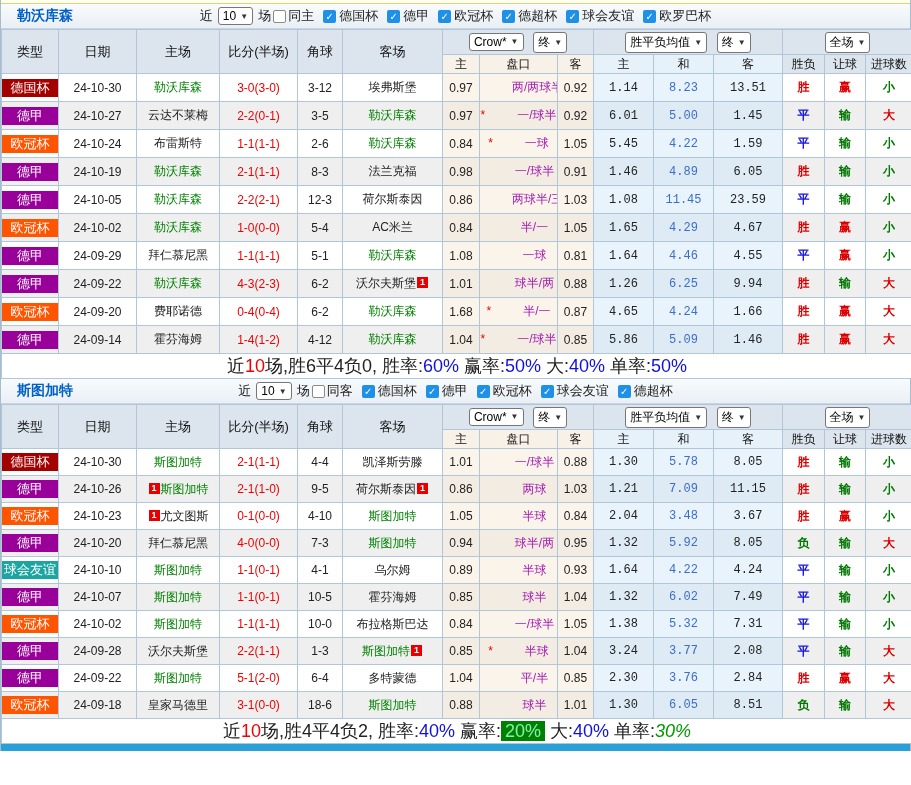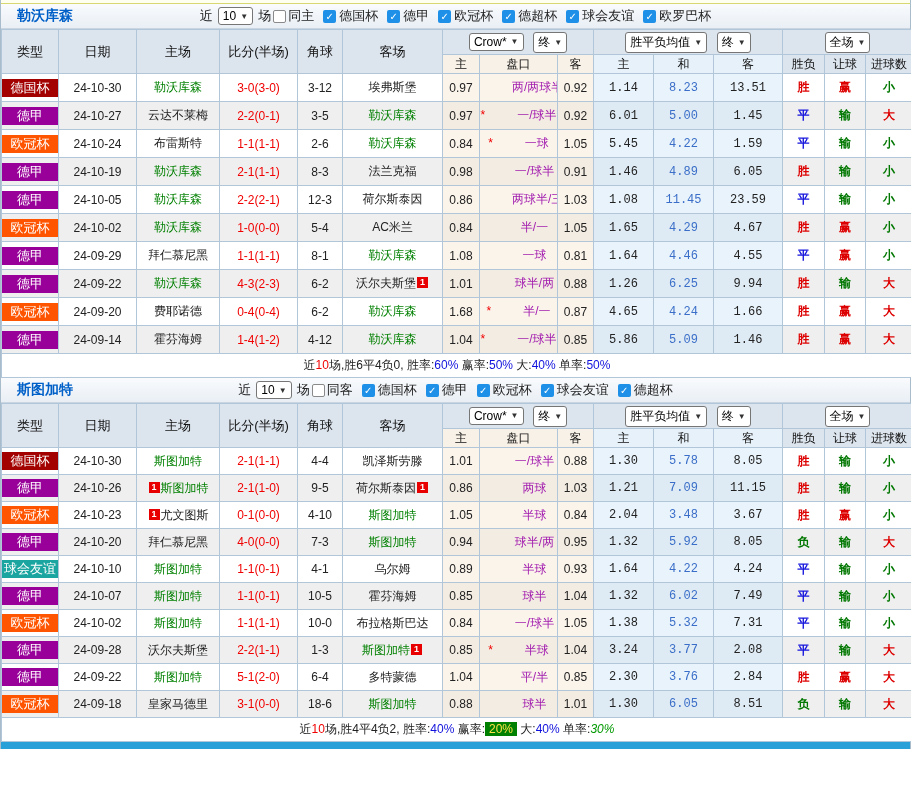--- a/index.html
+++ b/index.html
@@ -54,26 +54,26 @@
   .lg-fr { background: #1BA5A0; }
   .focal { color: #008000; }
   .score { color: #F00000; }
   .pan { color: #a21caf; margin-left: 32px; }
   .star { color: #F00000; }
   .avg-mid { color: #3A6EC8; margin-top: 6px; }
   .c-red { color: #DD0000; font-weight: bold; }
   .c-blue-t { color: #1111DD; font-weight: bold; }
   .c-green { color: #007700; font-weight: bold; }
   .badge { display: inline-block; width: 11px; height: 11px; line-height: 11px; background: #E80000; color: #fff; font-size: 9px; font-weight: bold; text-align: center; vertical-align: 2px; margin: 0 1px; }
-  td.summary { height: 24px; background: #fff !important; font-size: 12px; color: #222; }
+  td.summary { height: 24px; background: #fff !important; font-size: 18px; color: #222; }
   .sm-k { color: #222; }
   .sm-red { color: #F00000; }
   .sm-blue { color: #1111DD; }
   .sm-green { color: #009900; font-style: italic; }
-  .sm-hl { color: #fde047; background: #008000; padding: 0 4px; }
+  .sm-hl { color: #86efac; background: #008000; padding: 0 4px; }
   .bottom-strip { height: 7px; background: #2AA0D8; }
 </style>
 </head>
 <body>
 
 <div class="page">
   <div class="top-strip"></div>
 
 
   <div class="team-row">
@@ -284,21 +284,21 @@
           <td><span class="c-red">赢</span></td>
           <td><span class="c-green">小</span></td>
         </tr>
         <tr>
           <td class="c-type">
             <span class="type-block lg-liga">德甲</span>
           </td>
           <td>24-09-29</td>
           <td><span>拜仁慕尼黑</span></td>
           <td><span class="score">1-1(1-1)</span></td>
-          <td>8-1</td>
+          <td>5-1</td>
           <td><span class="focal">勒沃库森</span></td>
           <td class="c-cream">1.08</td>
           <td class="c-cream"><span class="pan">一球</span></td>
           <td class="c-cream">0.81</td>
           <td class="c-blue">1.64</td>
           <td class="c-blue"><span class="avg-mid">4.46</span></td>
           <td class="c-blue">4.55</td>
           <td><span class="c-blue-t">平</span></td>
           <td><span class="c-red">赢</span></td>
           <td><span class="c-green">小</span></td>

